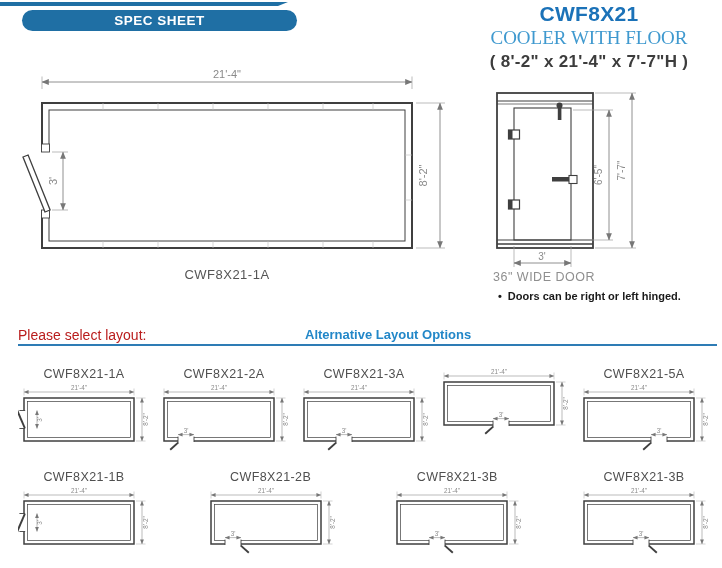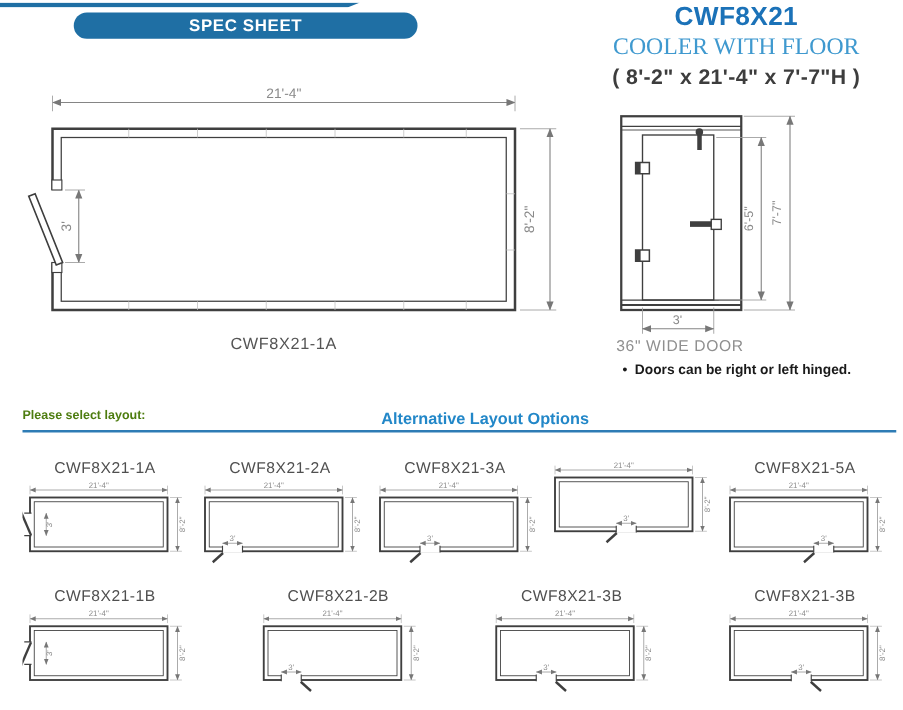--- a/index.html
+++ b/index.html
@@ -6,21 +6,21 @@
   body{width:722px;height:568px;position:relative;overflow:hidden;
        font-family:"Liberation Sans", sans-serif;}
   .page{position:absolute;inset:0;background:#fff;}
 
   
   .top-rule{position:absolute;left:0;top:2px;width:288px;height:4px;
     background:var(--accent-blue,#1F6FA4);
     clip-path:polygon(0 0,100% 0,calc(100% - 10px) 100%,0 100%);}
   .pill{position:absolute;left:22px;top:10px;width:275px;height:21px;
     border-radius:12px;background:var(--accent-blue,#1F6FA4);
-    display:flex;align-items:center;justify-content:center;margin-left:37px;}
+    display:flex;align-items:center;justify-content:center;}
   .pill span{color:#fff;font-weight:700;font-size:13.5px;letter-spacing:.5px;}
   .title-block{position:absolute;left:453px;top:2px;width:272px;text-align:center;}
   .model{font-size:21px;font-weight:700;color:var(--title-blue,#1B72B8);letter-spacing:.3px;}
   .product{font-size:19px;color:var(--subtitle-blue,#3F99CF);margin-top:1px;font-family:Liberation Serif, serif;}
   .odims{font-size:17px;font-weight:700;color:#3d3d3d;margin-top:3px;letter-spacing:.3px;}
 
   
   .plan-svg{position:absolute;left:18px;top:60px;width:444px;height:232px;}
   .elev-svg{position:absolute;left:480px;top:78px;width:210px;height:230px;}
   svg{font-family:"Liberation Sans", sans-serif;}
@@ -33,21 +33,21 @@
   .dim{stroke:#8f8f8f;stroke-width:0.6;fill:none;}
   .dimext{stroke:#a5a5a5;stroke-width:0.5;fill:none;}
   .tdim{font-size:6.3px;fill:#8a8a8a;}
   .seam{stroke:#bdbdbd;stroke-width:0.6;}
 
   .note{position:absolute;left:498px;top:290px;display:flex;gap:6px;
     font-size:11px;font-weight:700;color:#1a1a1a;}
   .note .dot{font-size:11px;line-height:13px;}
 
   
-  .prompt{position:absolute;left:18px;top:327px;font-size:10px;font-weight:700;color:#4d7c0f;}
+  .prompt{position:absolute;left:18px;top:327px;font-size:14px;font-weight:400;color:#b91c1c;}
   .alt-heading{position:absolute;left:305px;top:327px;font-size:13px;font-weight:700;
     color:var(--heading-blue,#2287C8);}
   .blue-rule{position:absolute;left:18px;top:344px;width:699px;height:2.4px;
     background:var(--rule-blue,#2E7CB5);}
 
   .thumb-grid{position:absolute;left:14px;width:700px;display:flex;justify-content:space-between;}
   .grid-a{top:367px;}
   .grid-b{top:470px;align-items:flex-end;}
   .thumb{width:140px;text-align:center;cursor:pointer;}
   .thumb-label{font-size:12.5px;color:#4f4f4f;letter-spacing:.4px;margin-bottom:2px;}

